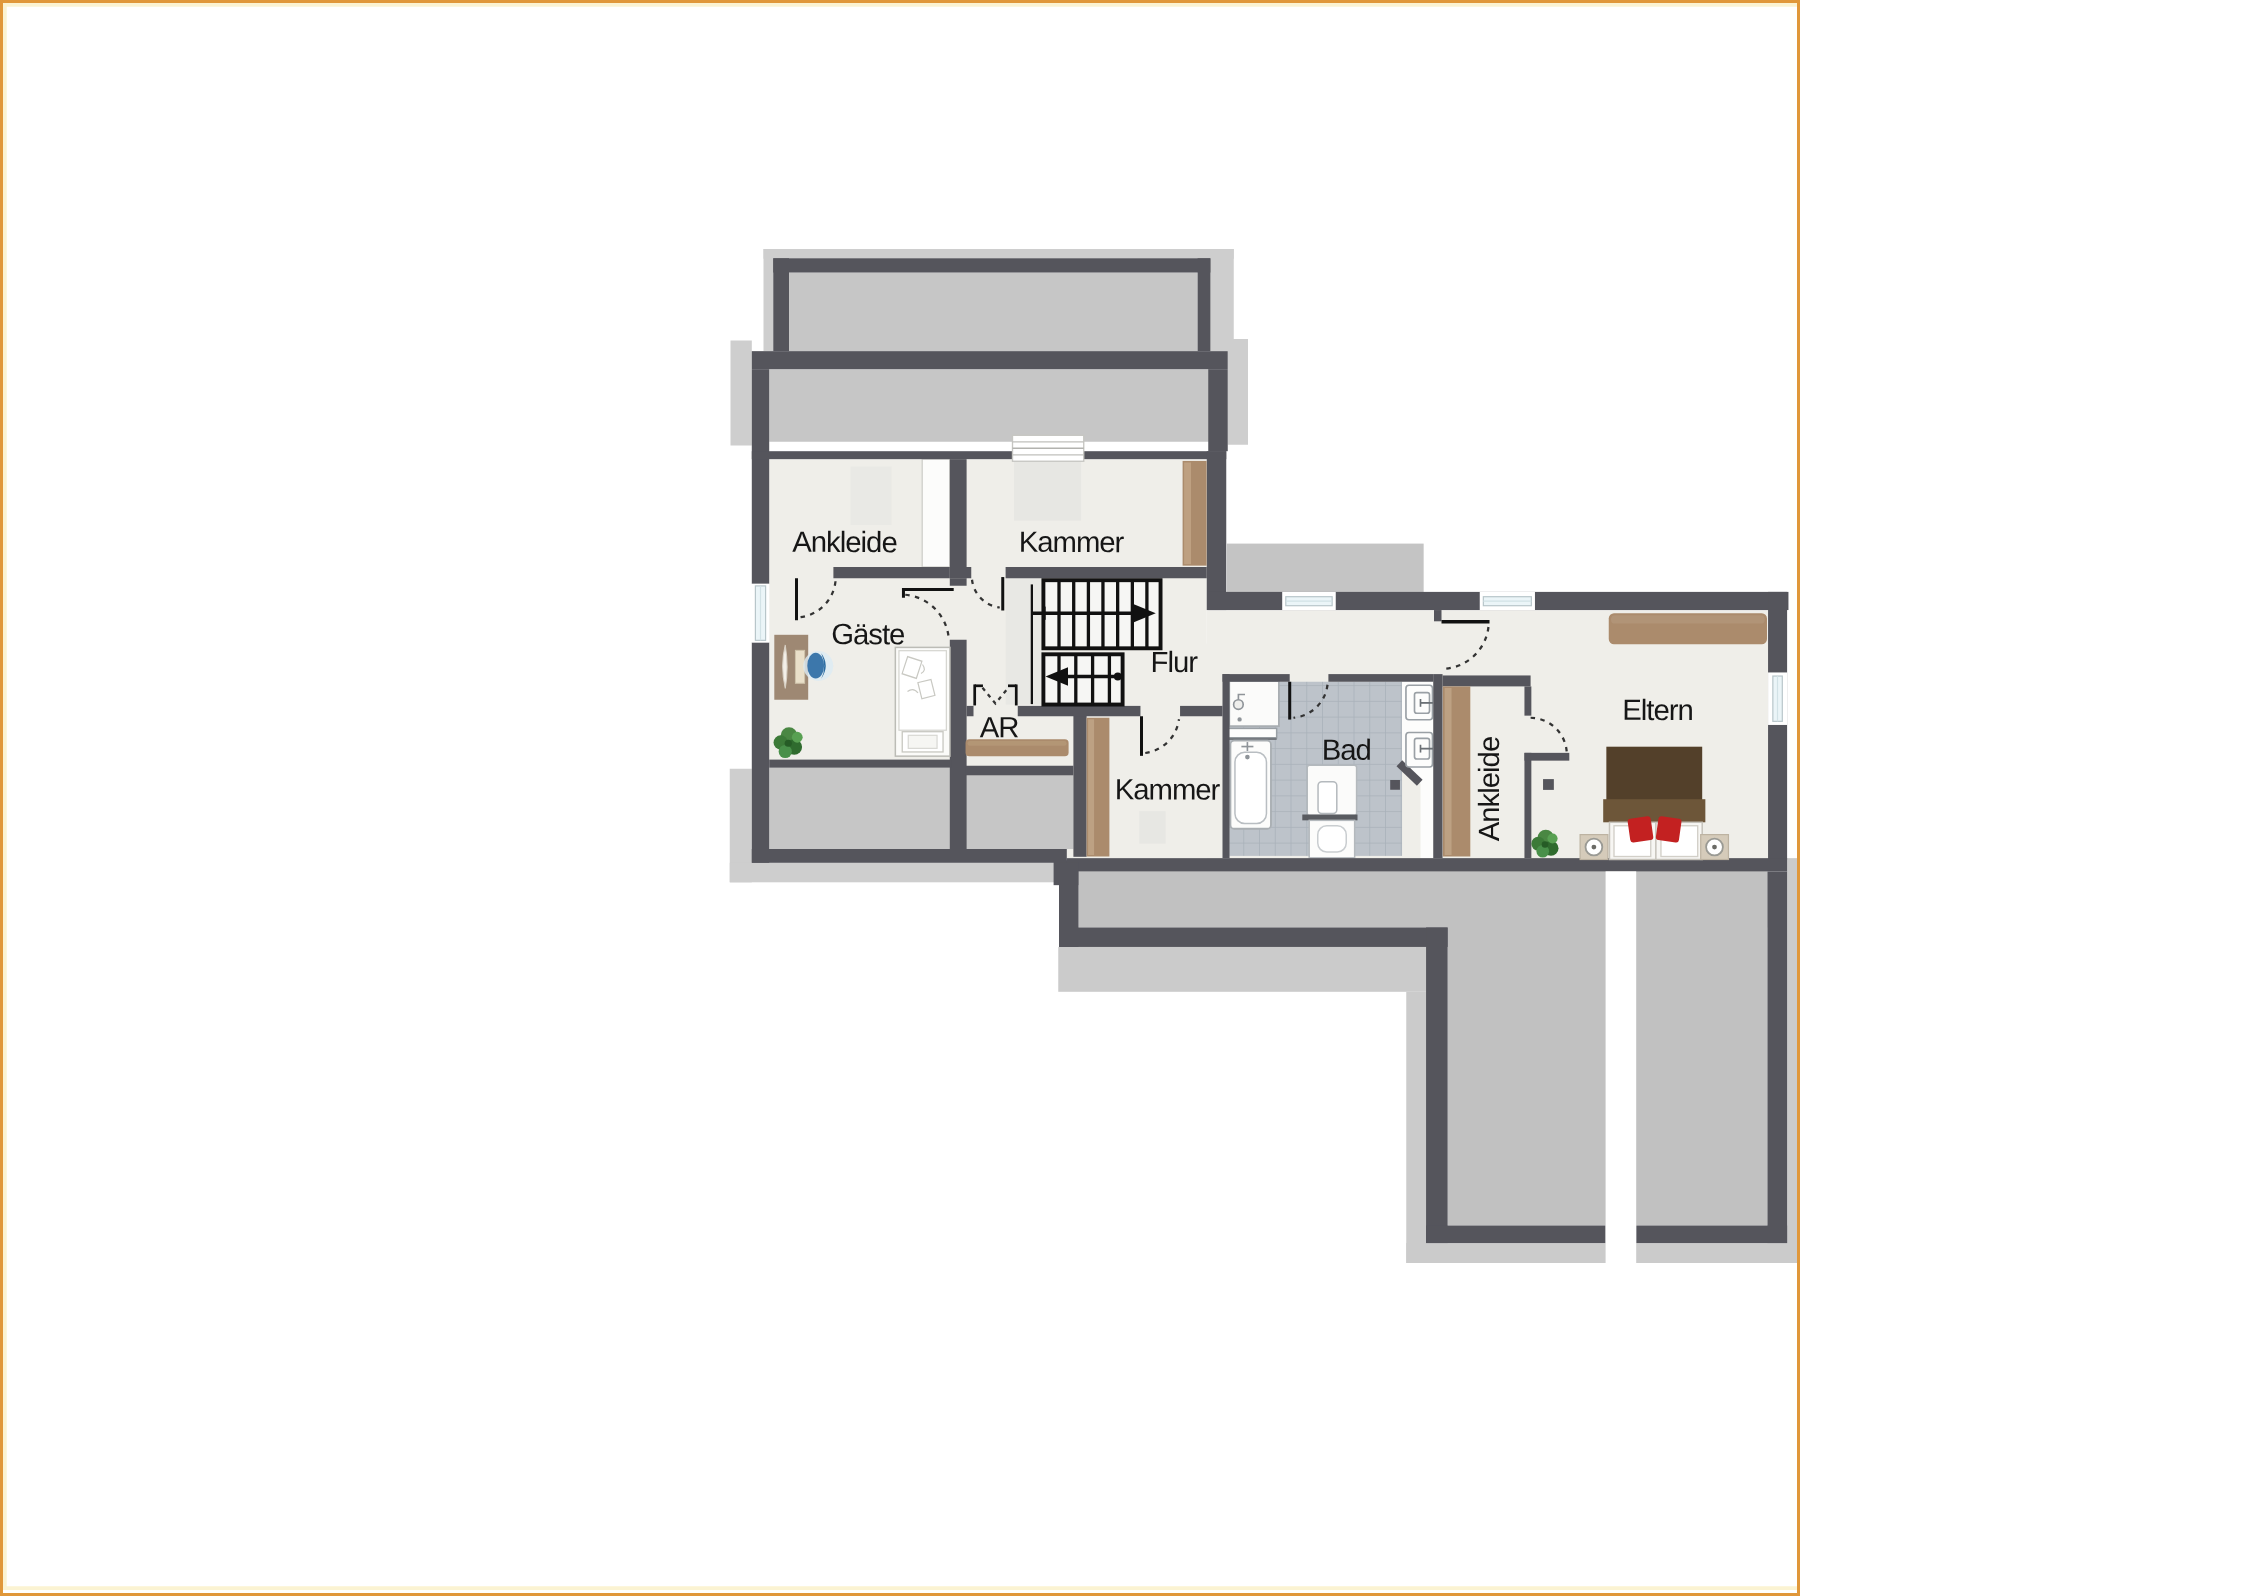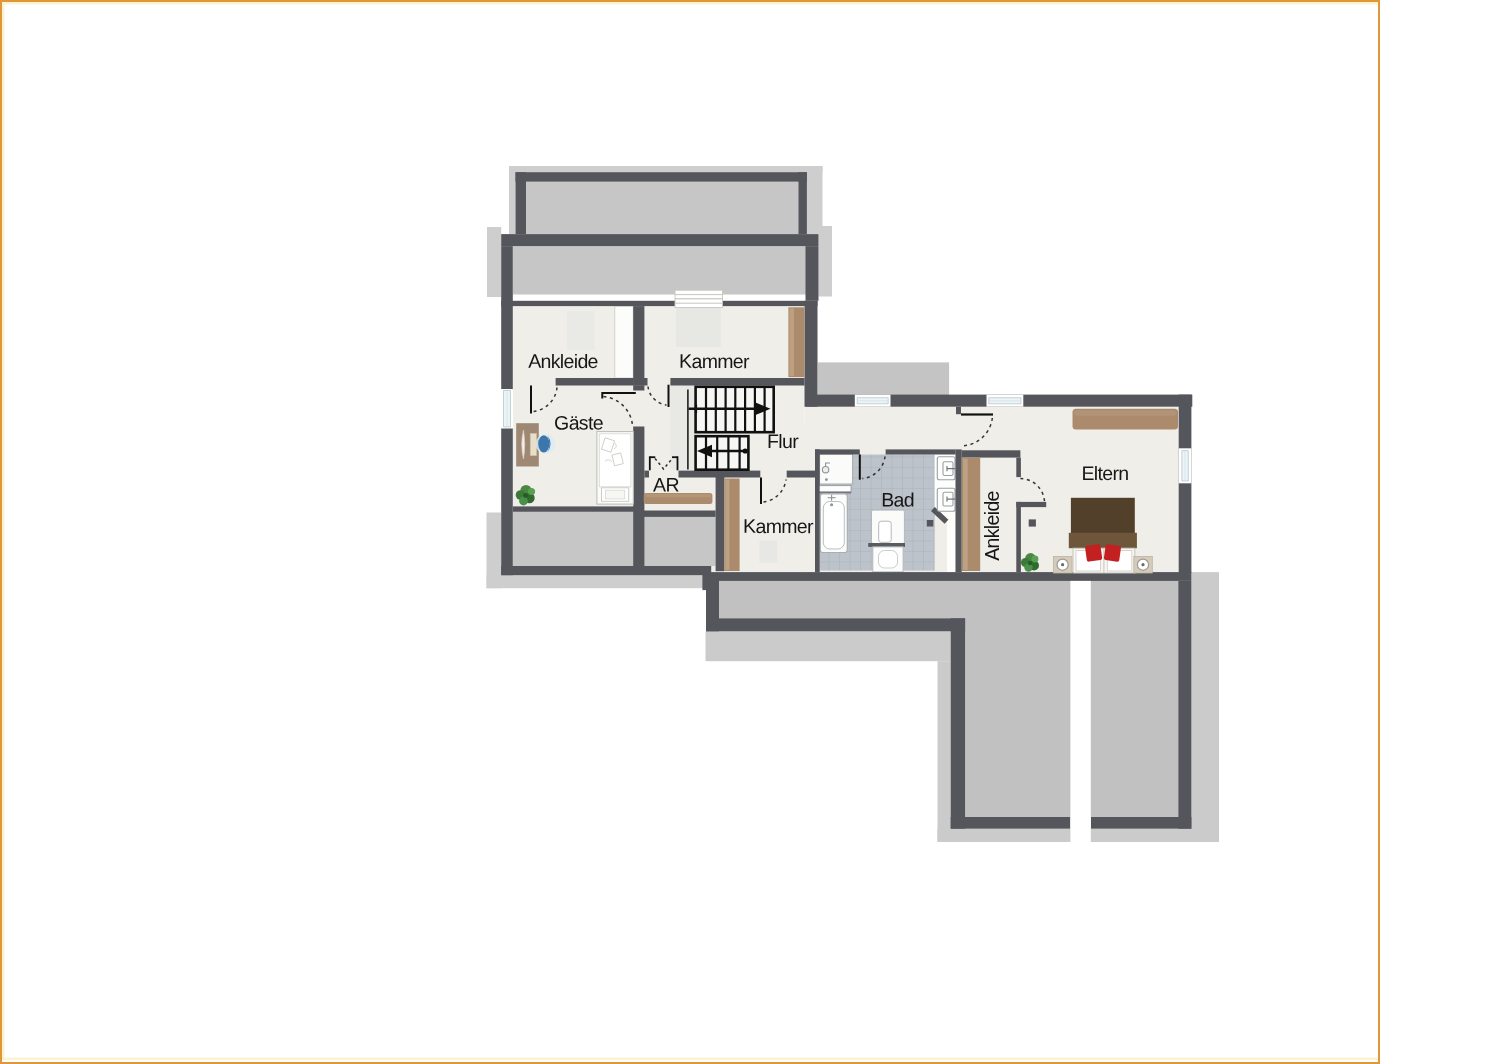--- a/index.html
+++ b/index.html
@@ -1,16 +1,16 @@
 <!DOCTYPE html>
 <html><head>
 <meta charset="utf-8">
 <style>
   html,body{margin:0;padding:0;background:#ffffff;}
-  .page{position:relative;width:1380px;height:1064px;box-sizing:border-box;
+  .page{position:relative;width:1200px;height:1064px;box-sizing:border-box;
         border:2.5px solid #e0973a;background:#ffffff;overflow:hidden;
         font-family:"Liberation Sans", sans-serif;}
   svg{position:absolute;left:0;top:0;}
   text{font-family:"Liberation Sans", sans-serif;fill:#161616;letter-spacing:-0.65px;}
 </style>
 </head>
 <body>
 
 <div class="page">
 <svg width="1498" height="1058" viewBox="3 3 1498 1058">

